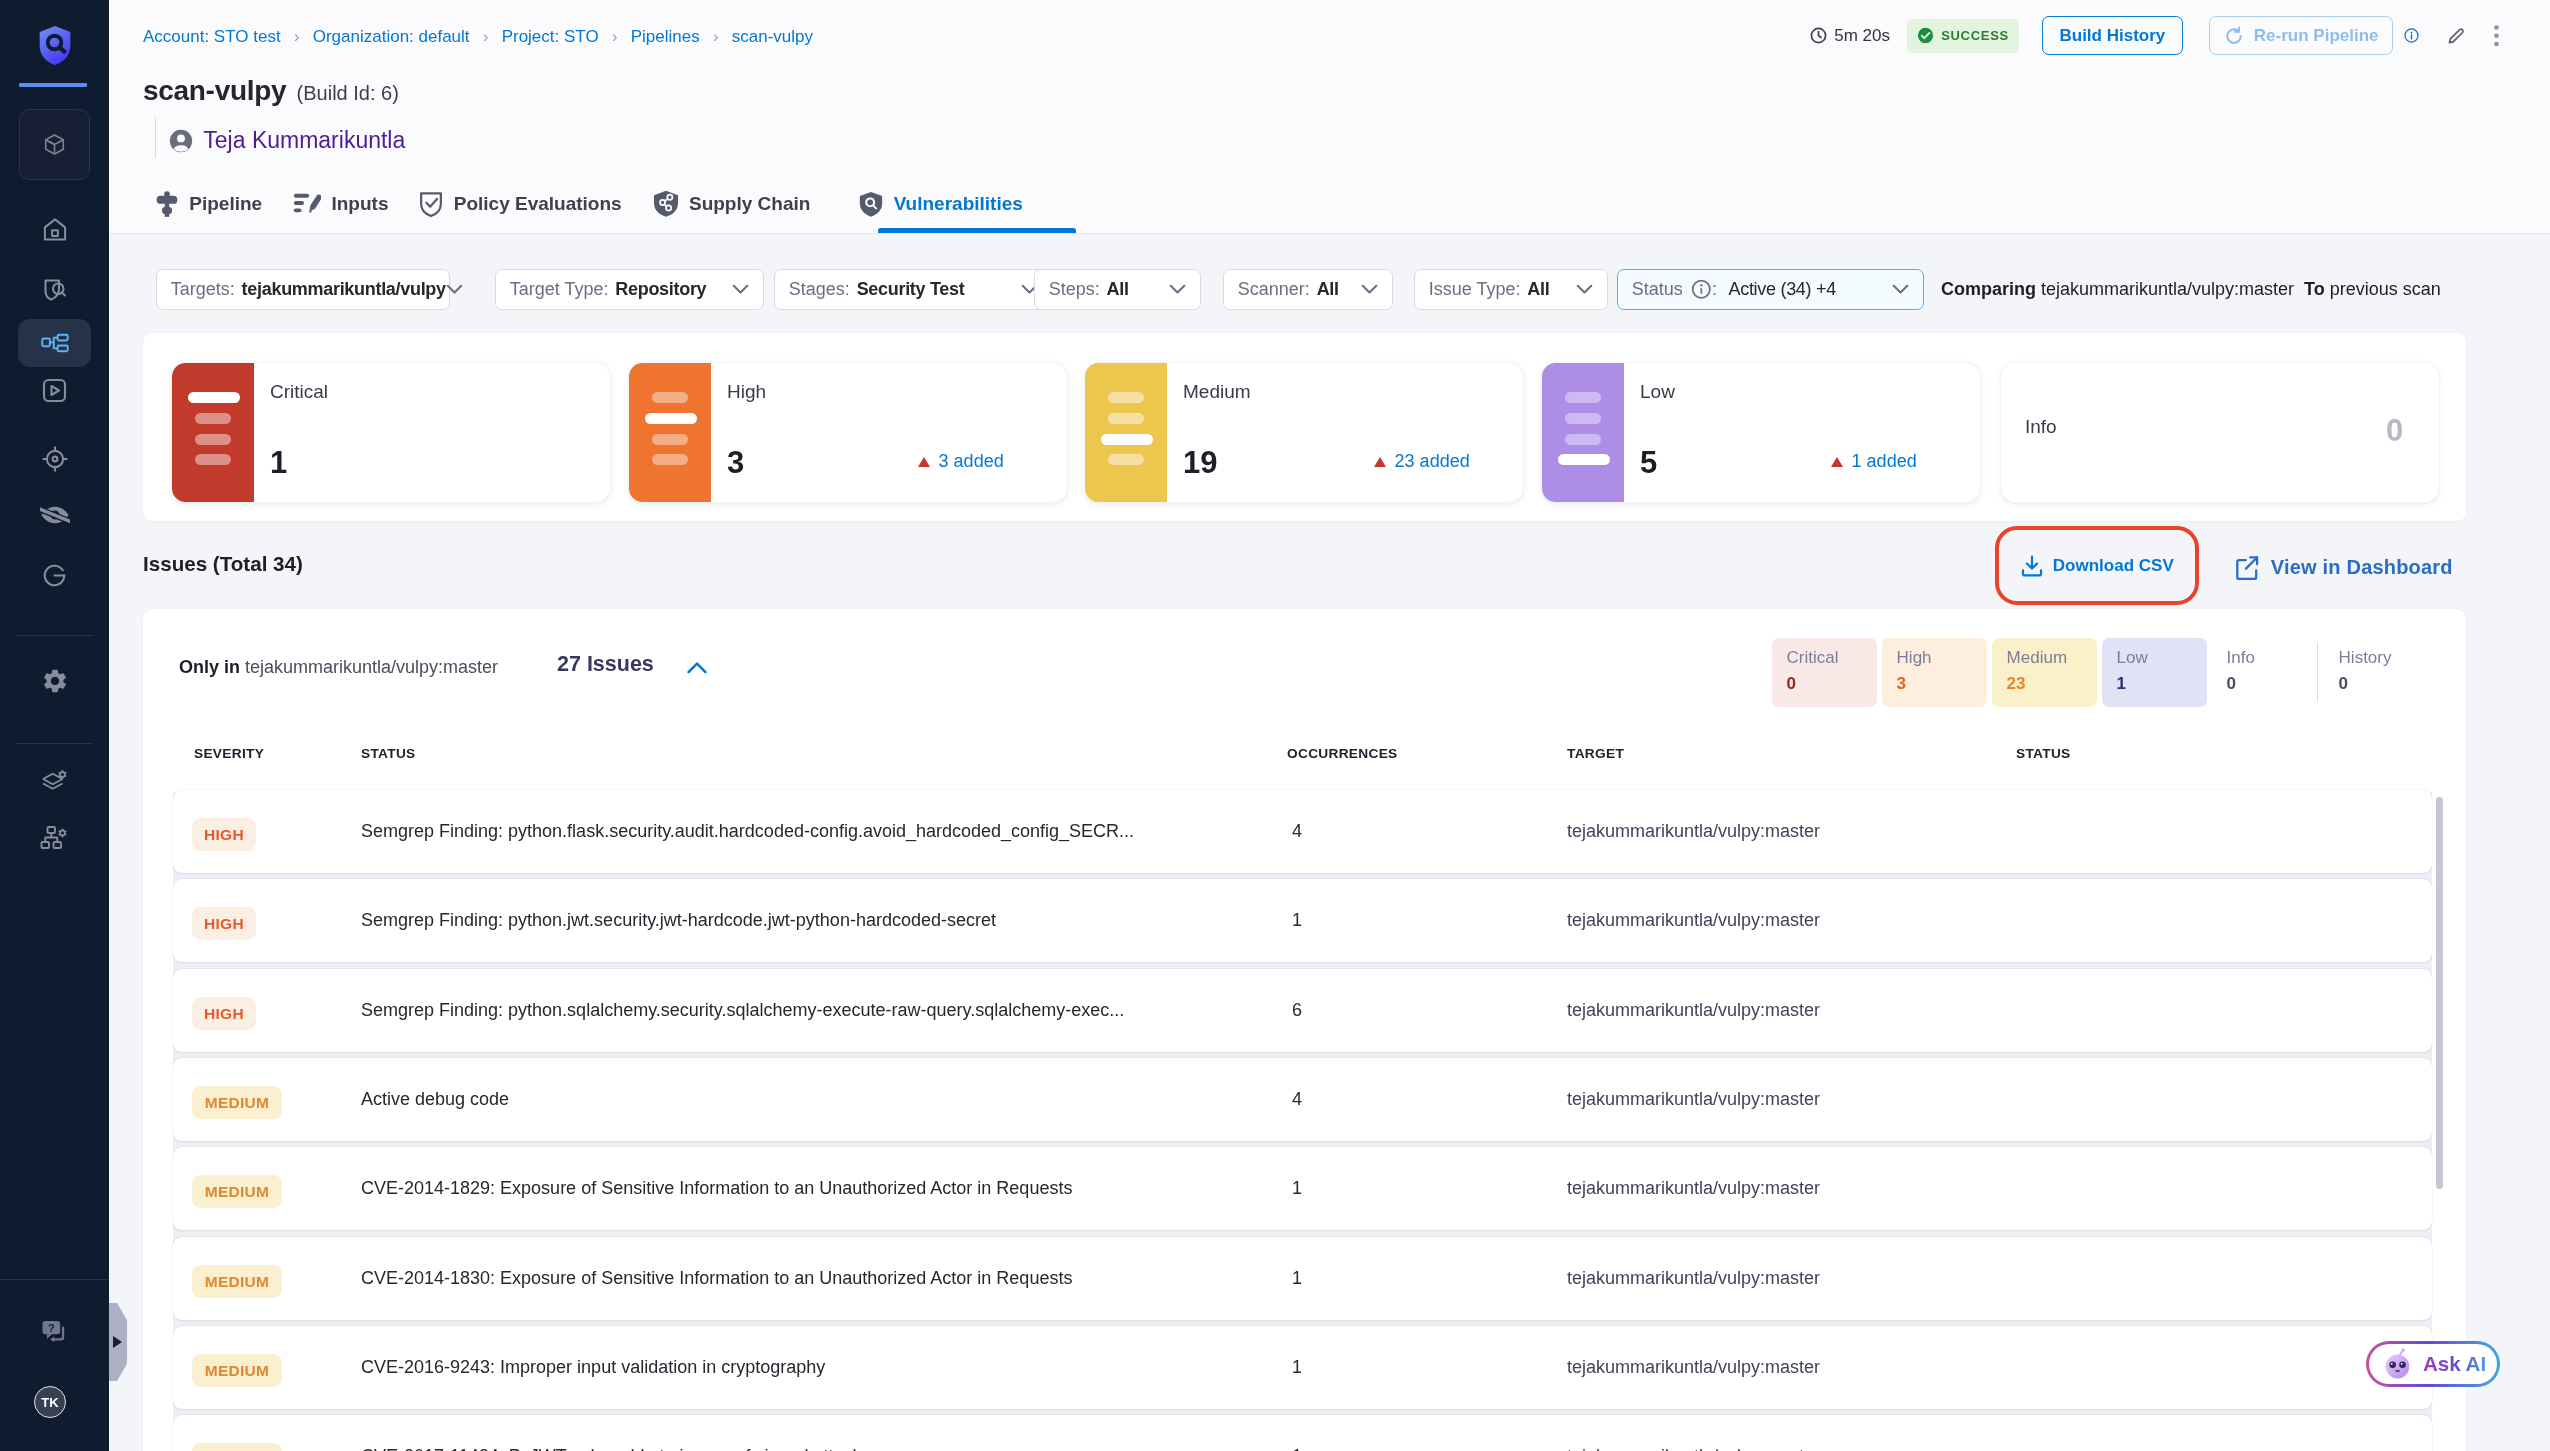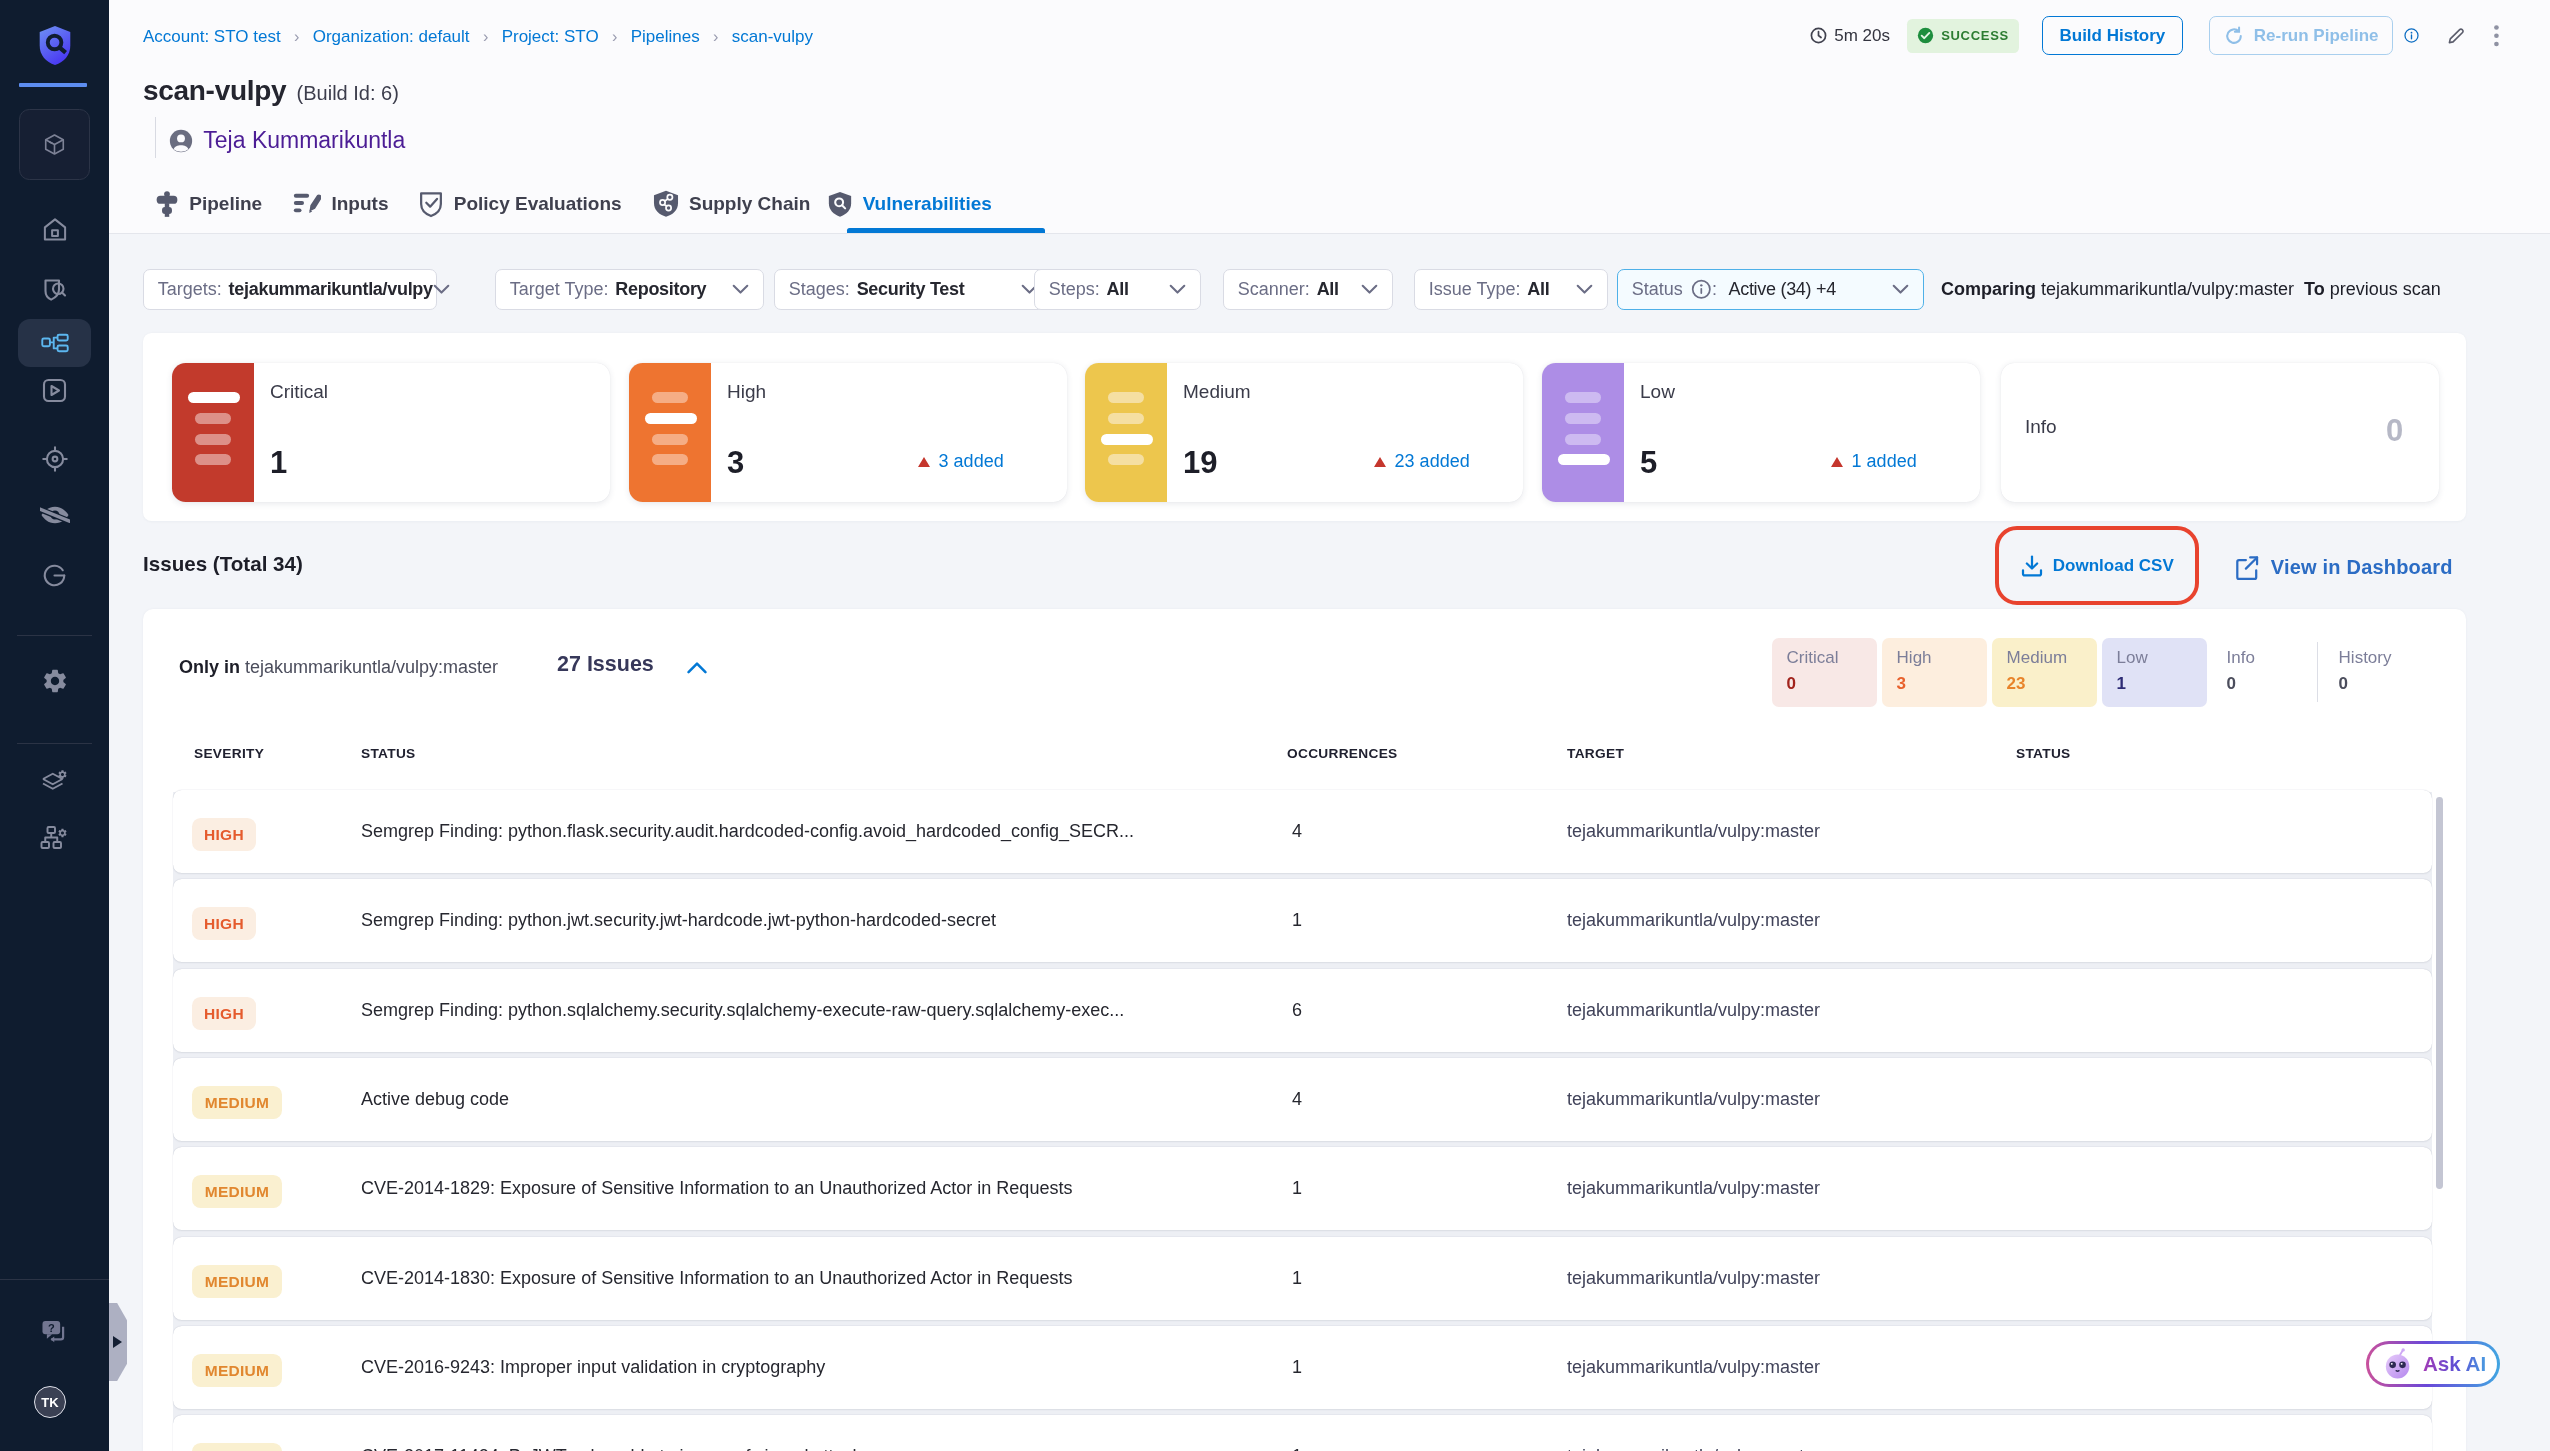--- a/index.html
+++ b/index.html
@@ -168,21 +168,21 @@
               <path d="M19.2 25.6 l3.4-1.8 -2.8-2z"></path>
             </g>
           </svg>
         Inputs</div>
       <div class="tab" style="margin-right:31px;">
         <svg width="24" height="27" viewBox="0 0 28 31">
             <path d="M2.5 2.5 H25.5 V15 C25.5 22 20.5 26.6 14 29 C7.5 26.6 2.5 22 2.5 15 Z" fill="none" stroke="#565a6e" stroke-width="2.6" stroke-linejoin="round"></path>
             <path d="M8.5 13.5 L13 18 L21 9" fill="none" stroke="#565a6e" stroke-width="2.6" stroke-linecap="round" stroke-linejoin="round"></path>
           </svg>
         Policy Evaluations</div>
-      <div class="tab" style="margin-right:18px;">
+      <div class="tab" style="margin-right:49px;">
         <svg width="26" height="27.5" viewBox="0 0 30 32">
             <path d="M15 1 L29 6 V15 C29 23.5 23 28.6 15 31 C7 28.6 1 23.5 1 15 V6 Z" fill="#565a6e"></path>
             <g stroke="#fbfbfd" stroke-width="2">
               <circle cx="19.5" cy="8.5" r="3" fill="#565a6e"></circle>
               <circle cx="11" cy="14.5" r="3" fill="#565a6e"></circle>
               <circle cx="18" cy="21" r="3" fill="#565a6e"></circle>
               <line x1="17" y1="10.4" x2="13.6" y2="12.8"></line>
               <line x1="12.8" y1="16.8" x2="16.2" y2="19"></line>
             </g>
           </svg>
@@ -191,21 +191,21 @@
         <svg width="24" height="27" viewBox="0 0 28 31">
             <path d="M14 1 L27 5.6 V14 C27 22 21.5 26.8 14 29.8 C6.5 26.8 1 22 1 14 V5.6 Z" fill="#565a6e"></path>
             <circle cx="13" cy="13" r="4.6" fill="none" stroke="#fbfbfd" stroke-width="2.4"></circle>
             <line x1="16.4" y1="16.4" x2="20" y2="20" stroke="#fbfbfd" stroke-width="2.4" stroke-linecap="round"></line>
           </svg>
         Vulnerabilities
         <div class="ul"></div></div>
     </div>
   </div>
 
-  <div class="pill" style="left:143px; width:294px;">Targets:<b>tejakummarikuntla/vulpy</b>
+  <div class="pill" style="left:156px; width:294px;">Targets:<b>tejakummarikuntla/vulpy</b>
     <svg class="chev" width="17" height="10.3" viewBox="0 0 20 12">
         <path d="M2 2 L10 10 L18 2" fill="none" stroke="#6b6d85" stroke-width="2.4" stroke-linecap="round" stroke-linejoin="round"></path>
       </svg></div>
   <div class="pill" style="left:495px; width:269px;">Target Type:<b>Repository</b>
     <svg class="chev" width="17" height="10.3" viewBox="0 0 20 12">
         <path d="M2 2 L10 10 L18 2" fill="none" stroke="#6b6d85" stroke-width="2.4" stroke-linecap="round" stroke-linejoin="round"></path>
       </svg></div>
   <div class="pill" style="left:774px; width:279px;">Stages:<b>Security Test</b>
     <svg class="chev" width="17" height="10.3" viewBox="0 0 20 12">
         <path d="M2 2 L10 10 L18 2" fill="none" stroke="#6b6d85" stroke-width="2.4" stroke-linecap="round" stroke-linejoin="round"></path>

